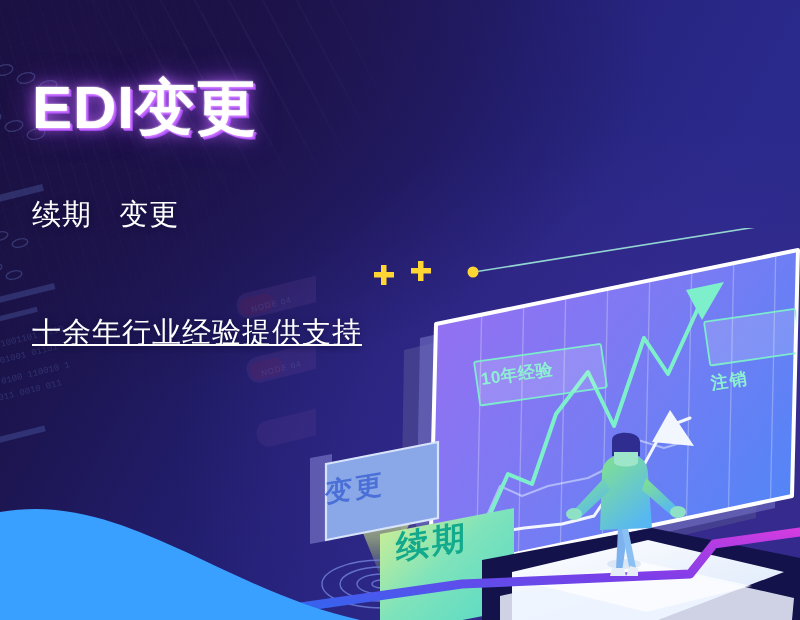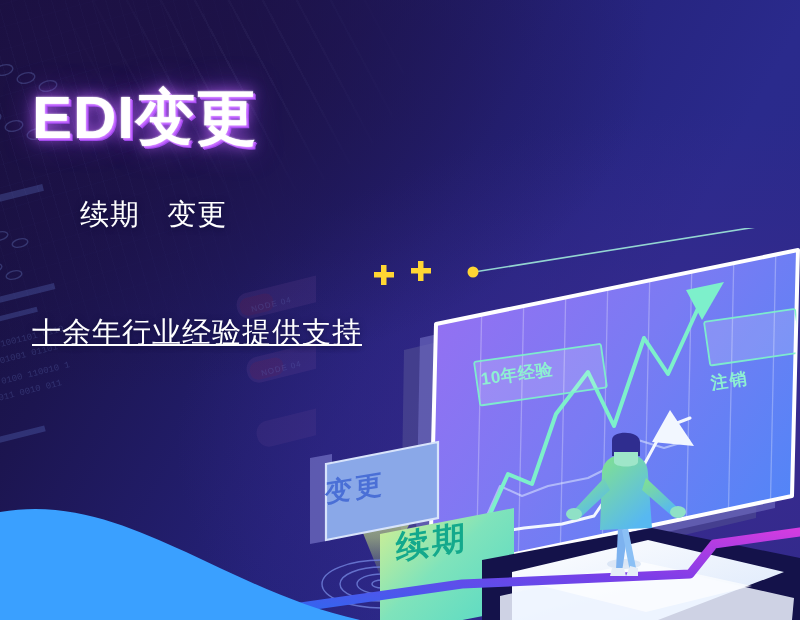--- a/index.html
+++ b/index.html
@@ -42,30 +42,29 @@
   #title{
     position:absolute;left:32px;top:78px;
     font-size:60px;font-weight:bold;letter-spacing:1px;
     color:#ffffff;line-height:1;
     text-shadow:
       0 0 2px #ffffff,
       2px 2px 0 #c060ff,
       3px 3px 0 rgba(176,80,255,.85),
       0 0 14px rgba(200,110,255,.85),
       0 0 30px rgba(160,70,255,.65);
-    margin-top: 10px;
   }
   .sub{
     position:absolute;left:32px;
     color:#ffffff;font-size:29px;font-weight:500;
     letter-spacing:1px;line-height:1;
     text-shadow:0 1px 6px rgba(10,10,50,.75);
     white-space:pre;
   }
-  #sub-1{top:200px;margin-left:48px;}
+  #sub-1{top:200px;}
   #sub-2{top:258px;}
   #sub-3{top:318px;text-decoration:underline;}
 
   
   #wave{position:absolute;left:0;bottom:0;width:360px;height:160px;}
 
   
   #illus{position:absolute;left:286px;top:228px;width:514px;height:392px;}
 
   

